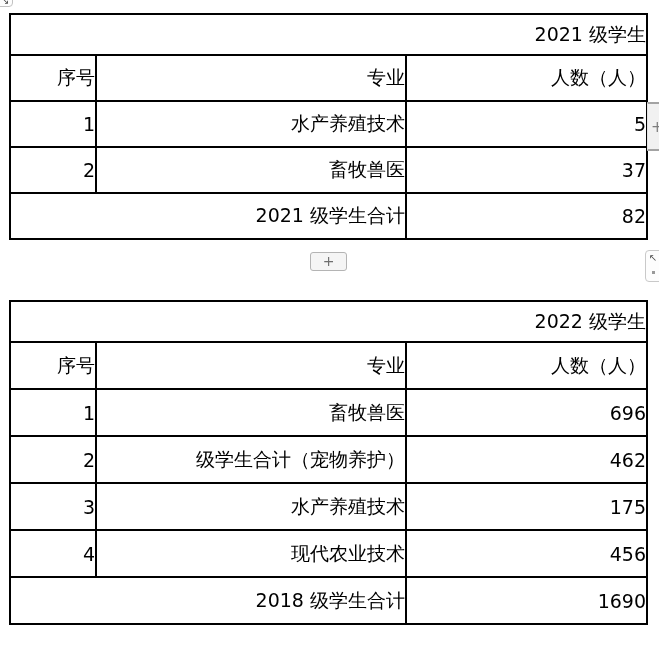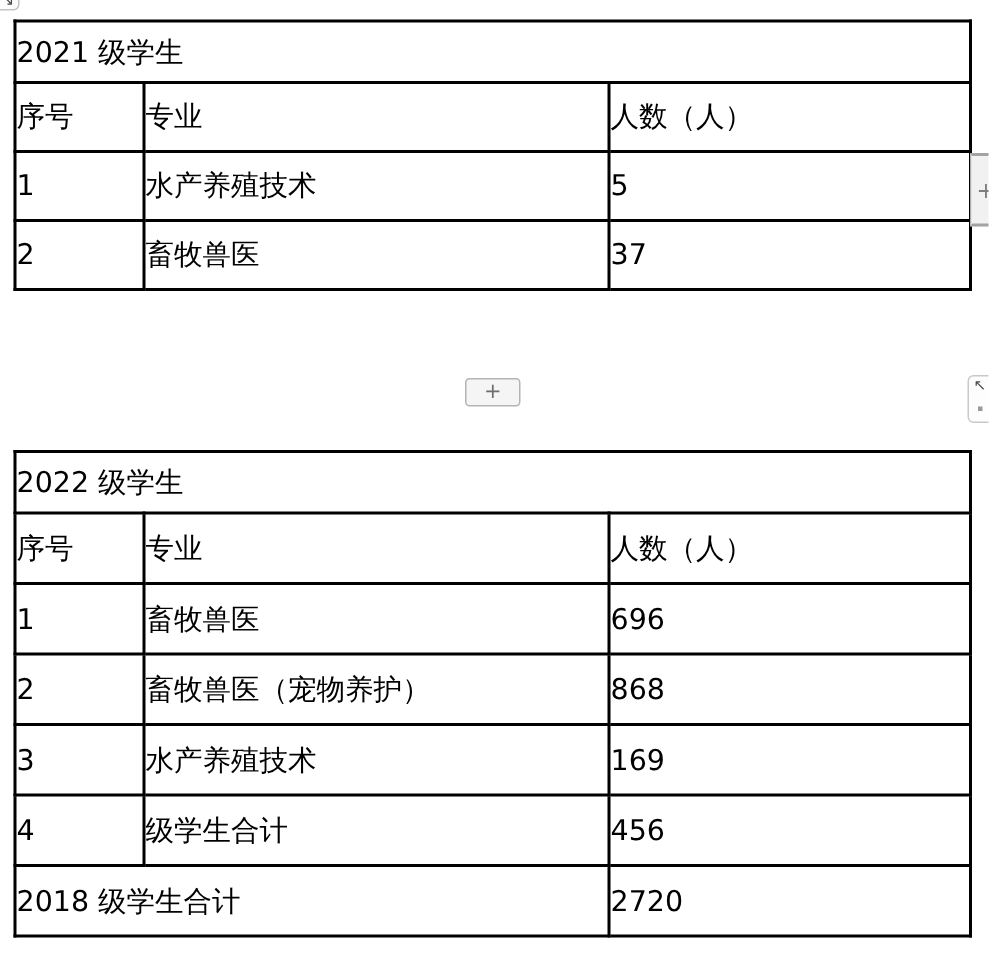--- a/index.html
+++ b/index.html
@@ -23,21 +23,21 @@
     border-collapse: collapse;
     table-layout: fixed;
     width: 637px;
     background: #ffffff;
   }
   #table-2021 { top: 13px; }
   #table-2022 { top: 300px; padding-left: 45px; }
 
   .doc-table td {
     border: 2px solid #000000;
-    text-align: left;
+    text-align: right;
     vertical-align: middle;
     font-size: 19px;
     font-weight: 400;
     padding: 0;
     overflow: hidden;
     white-space: nowrap;
     margin-top: 23px;
   }
   .doc-table .t-title td { height: 39px; }
   #table-2021 .t-head td,
@@ -160,20 +160,24 @@
     <tr class="t-row">
       <td>1</td>
       <td>水产养殖技术</td>
       <td>5</td>
     </tr>
     <tr class="t-row">
       <td>2</td>
       <td>畜牧兽医</td>
       <td>37</td>
     </tr>
+    <tr class="t-foot">
+      <td colspan="2">2021 级学生合计</td>
+      <td>82</td>
+    </tr>
   </tbody>
 </table>
 
 <div class="add-col-btn">
   <span>+</span>
 </div>
 
 <div class="add-row-btn"><span>+</span></div>
 
 <div class="resize-handle">
@@ -196,31 +200,31 @@
       <td>专业</td>
       <td>人数（人）</td>
     </tr>
     <tr class="t-row">
       <td>1</td>
       <td>畜牧兽医</td>
       <td>696</td>
     </tr>
     <tr class="t-row">
       <td>2</td>
-      <td>畜牧兽医（宠物养护）</td>
-      <td>868</td>
+      <td>级学生合计（宠物养护）</td>
+      <td>462</td>
     </tr>
     <tr class="t-row">
       <td>3</td>
       <td>水产养殖技术</td>
-      <td>169</td>
+      <td>175</td>
     </tr>
     <tr class="t-row">
       <td>4</td>
-      <td>级学生合计</td>
+      <td>现代农业技术</td>
       <td>456</td>
     </tr>
     <tr class="t-foot">
       <td colspan="2">2018 级学生合计</td>
-      <td>2720</td>
+      <td>1690</td>
     </tr>
   </tbody>
 </table>
 
 </body></html>

